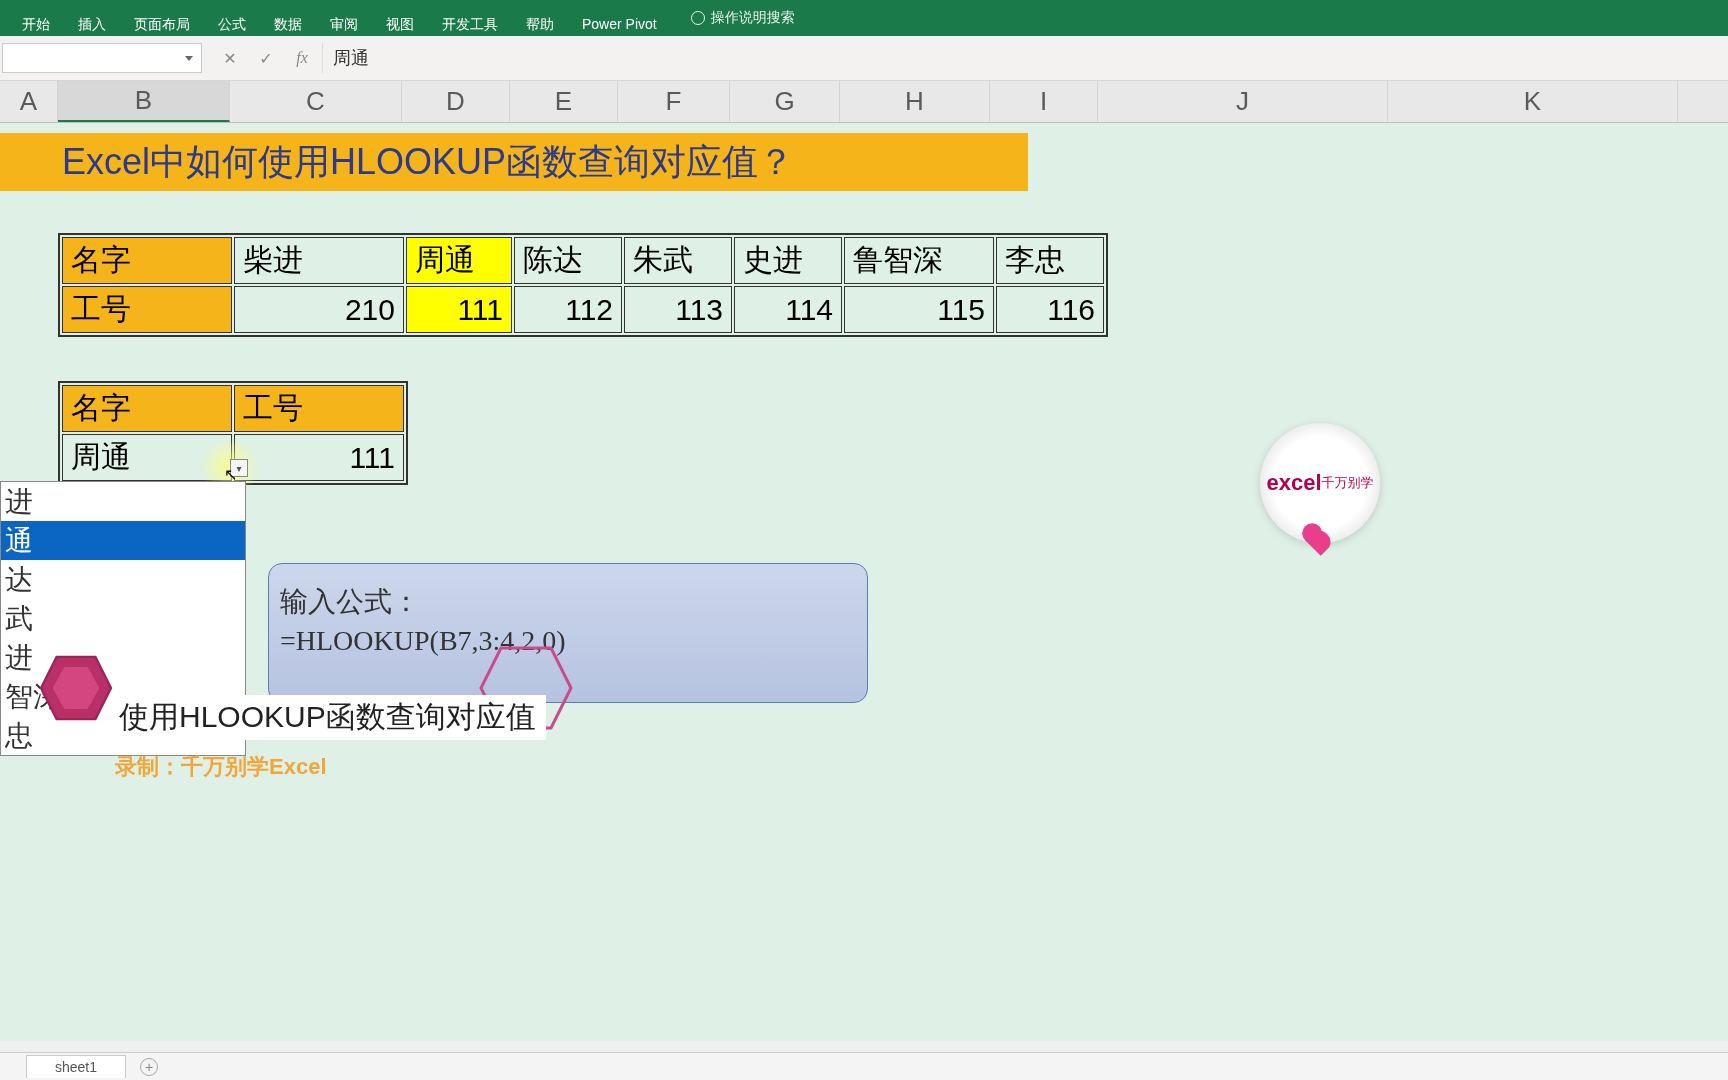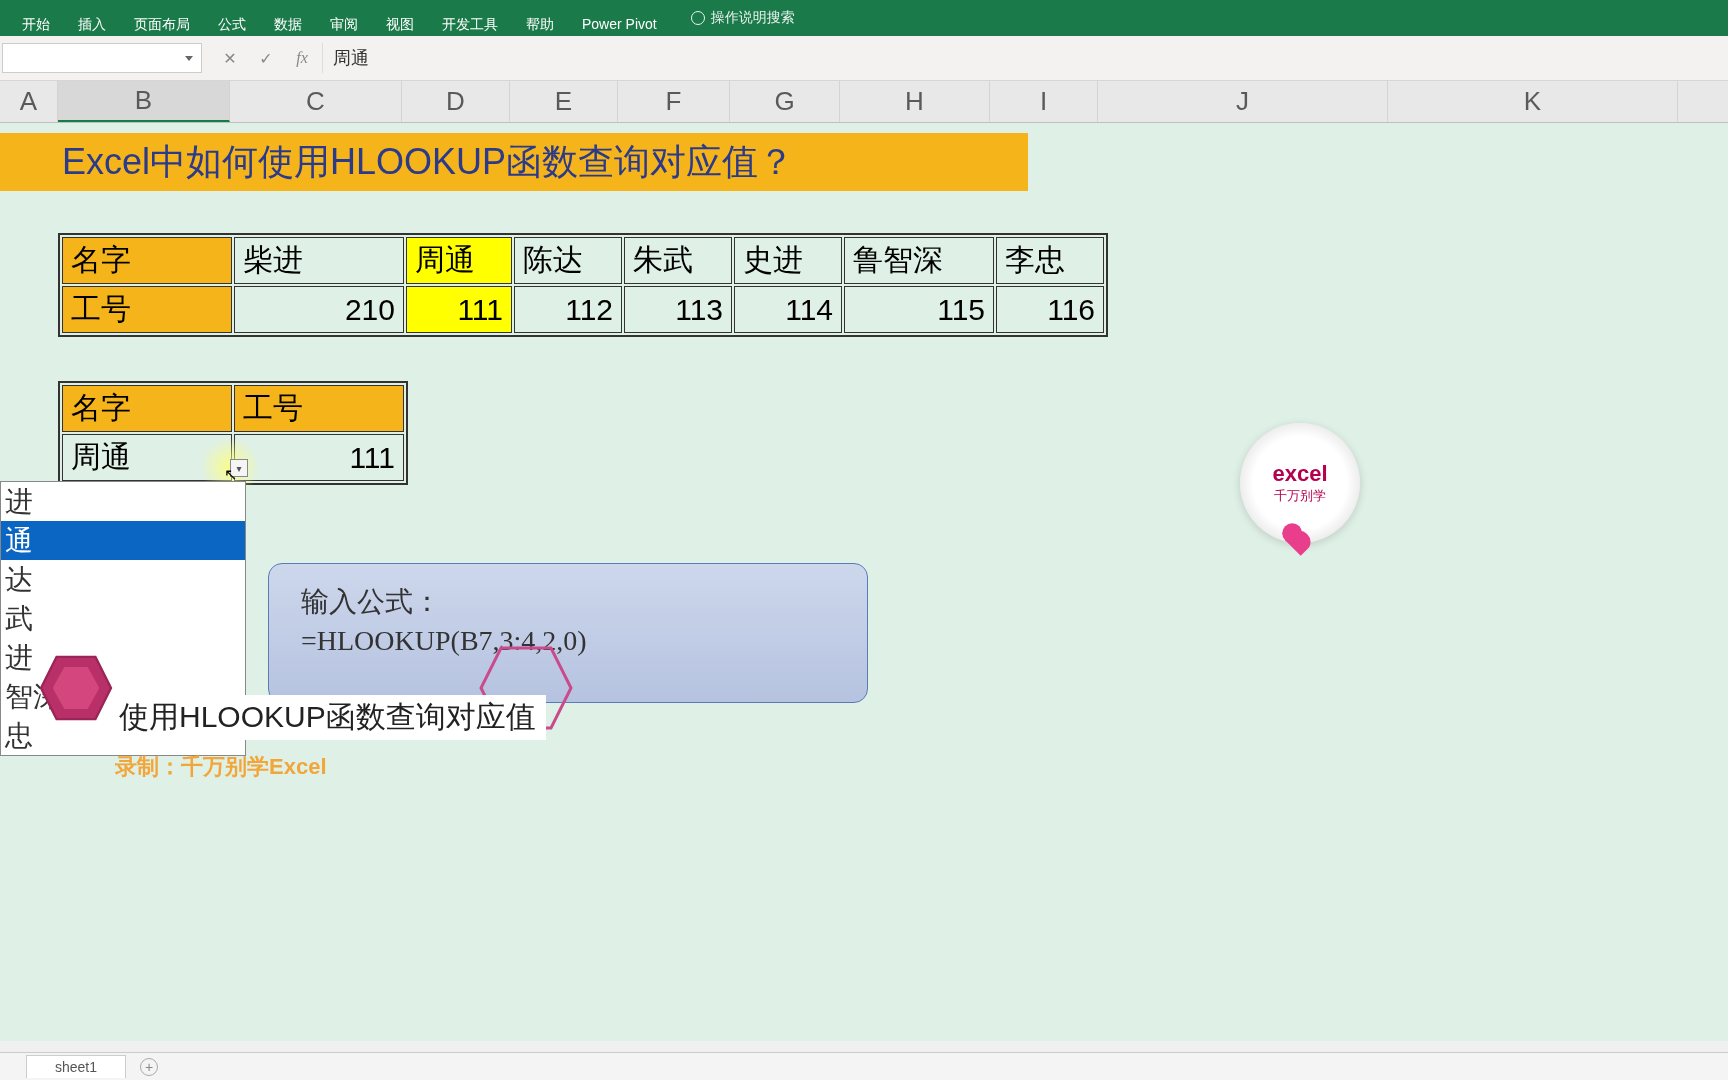--- a/index.html
+++ b/index.html
@@ -46,24 +46,24 @@
 .tbl2 .hdr { background: #f4b41a; text-align: left; }
 .tbl2 .num { text-align: right; }
 
 
 .dd-arrow { position: absolute; width: 18px; height: 18px; border: 1px solid #888; background: #f5f5f5; display: flex; align-items: center; justify-content: center; font-size: 10px; color: #555; }
 .dd-list { position: absolute; left: 0; top: 358px; width: 246px; background: #fff; border: 1px solid #888; font-size: 28px; }
 .dd-list .item { padding: 0 4px; height: 39px; line-height: 39px; color: #333; overflow: hidden; }
 .dd-list .item.sel { background: #0a66c2; color: #fff; }
 
 
-.callout { position: absolute; left: 268px; top: 440px; width: 600px; height: 140px; border: 1.5px solid #5b7bb4; border-radius: 14px; background: linear-gradient(#cdd7ec,#b6c3e0); padding: 18px 32px; font-size: 28px; line-height: 1.4; color: #333; font-family: SimSun, serif; }
-
-
-.logo { position: absolute; right: 368px; top: 300px; width: 120px; height: 120px; border-radius: 50%; background: radial-gradient(#fff 55%,#eee 70%,#ddd 100%); box-shadow: 0 2px 8px rgba(0,0,0,0.15); display: flex; flex-direction: column; align-items: center; justify-content: center; }
+.callout { position: absolute; left: 268px; top: 440px; width: 600px; height: 140px; border: 1.5px solid #5b7bb4; border-radius: 14px; background: linear-gradient(#cdd7ec,#b6c3e0); padding: 18px 11px; font-size: 28px; line-height: 1.4; color: #333; font-family: SimSun, serif; }
+
+
+.logo { position: absolute; right: 348px; top: 300px; width: 120px; height: 120px; border-radius: 50%; background: radial-gradient(#fff 55%,#eee 70%,#ddd 100%); box-shadow: 0 2px 8px rgba(0,0,0,0.15); display: flex; flex-direction: row; align-items: center; justify-content: center; }
 .logo .t1 { color: #b4004e; font-weight: bold; font-size: 22px; }
 .logo .t2 { color: #b4004e; font-size: 13px; }
 .logo .heart { position: absolute; bottom: -8px; width: 22px; height: 20px; background: #e83e8c; border-radius: 50% 50% 0 0; transform: rotate(45deg); }
 .logo .heart::before { content:""; position:absolute; left:-10px; top:0; width:20px; height:20px; background:#e83e8c; border-radius:50%; }
 
 
 .hex { position: absolute; width: 80px; height: 70px; }
 .hex svg { width: 100%; height: 100%; }
 
 

